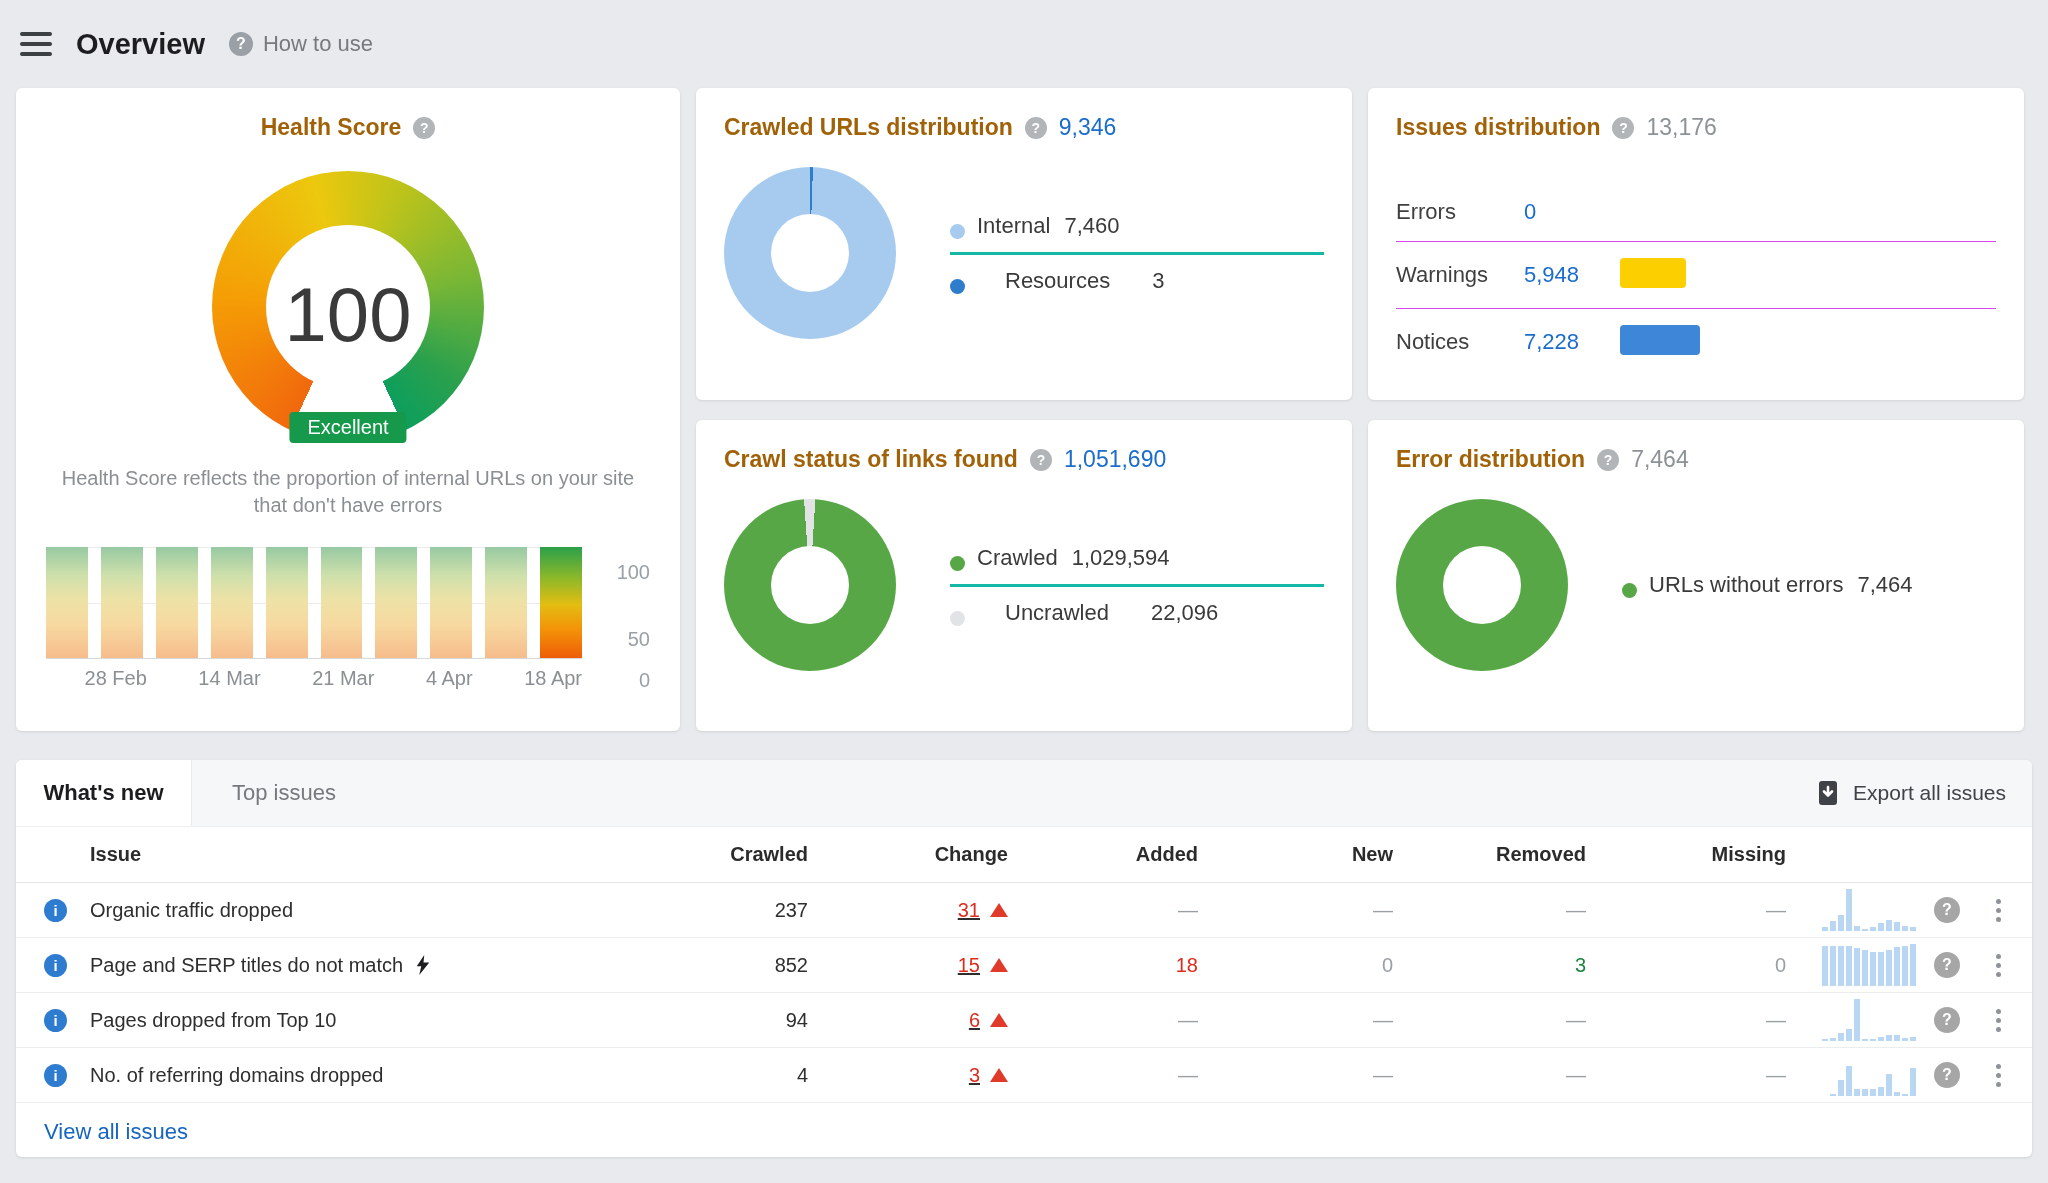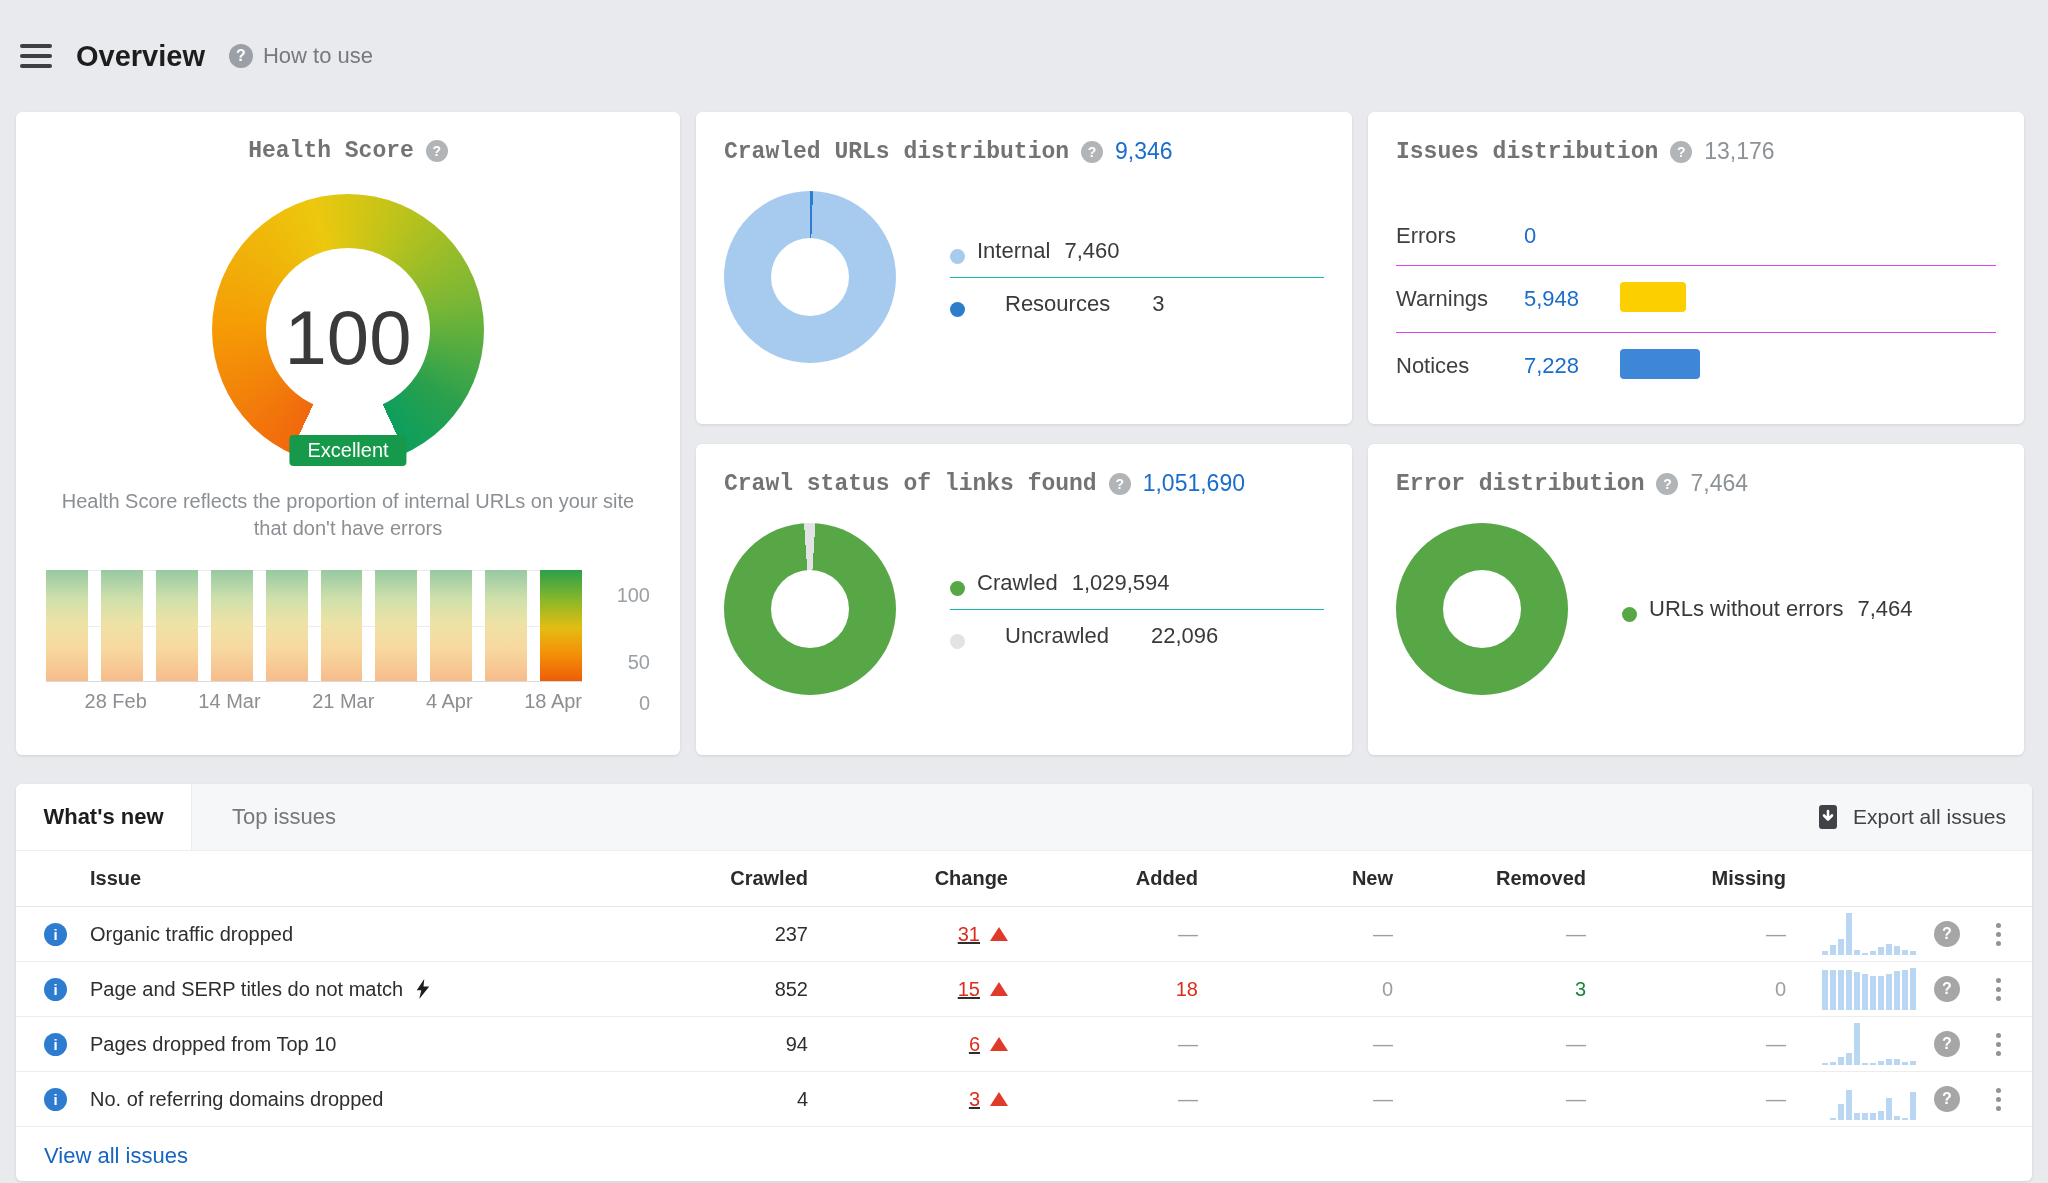--- a/index.html
+++ b/index.html
@@ -4,45 +4,45 @@
 <style>
   * { margin:0; padding:0; box-sizing:border-box; }
   html,body { width:2048px; height:1183px; }
   body {
     background:#e9eaed;
     font-family:"Liberation Sans", sans-serif;
     color:#333;
     overflow:hidden;
   }
   
-  .topbar { height:112px; display:flex; align-items:center; padding:0 20px; gap:24px; }
+  .topbar { height:88px; display:flex; align-items:center; padding:0 20px; gap:24px; }
   .hamburger { width:32px; height:24px; display:flex; flex-direction:column; justify-content:space-between; cursor:pointer; }
   .hamburger i { display:block; height:4px; background:#3c4043; border-radius:2px; }
   .page-title { font-size:29px; font-weight:bold; color:#1d1d1f; }
   .howto { display:flex; align-items:center; gap:10px; color:#76797d; font-size:22px; cursor:pointer; }
   .qmark { width:24px; height:24px; border-radius:50%; background:#9aa0a6; color:#fff; font-size:16px; font-weight:bold;
            display:inline-flex; align-items:center; justify-content:center; flex:0 0 auto; }
   .qmark.small { width:22px; height:22px; font-size:14px; background:#b2b5b8; }
   
   .grid { display:grid; grid-template-columns:664px 656px 656px; grid-template-rows:312px 311px;
           gap:20px 16px; padding:0 16px; }
   .card { background:#fff; border-radius:6px; box-shadow:0 1px 3px rgba(0,0,0,.10); padding:26px 28px; position:relative; }
   .card.span2 { grid-row:1 / span 2; }
   .card-head { display:flex; align-items:center; gap:12px; }
-  .card-title { font-size:23px; font-weight:bold; color:#737373;font-family:Liberation Mono, monospace; }
+  .card-title { font-size:23px; font-weight:bold; color:#a16207; }
   .head-num { font-size:23px; }
   .head-num.blue { color:#1a6dcb; cursor:pointer; }
   .head-num.gray { color:#8d9296; }
   
   .donut-body { display:flex; align-items:center; gap:54px; margin-top:26px; }
   .donut { width:172px; height:172px; border-radius:50%; position:relative; flex:0 0 auto; }
   .donut .hole { position:absolute; inset:47px; background:#fff; border-radius:50%; }
   .legend { flex:1; }
   .legend-item { display:flex; align-items:flex-end; gap:12px; padding:13px 0; font-size:22px; color:#3a3a3a; }
-  .legend-item + .legend-item { border-top:1px solid #14b8a6;gap:40px; }
+  .legend-item + .legend-item { border-top:3px solid #14b8a6;gap:40px; }
   .dot { width:15px; height:15px; border-radius:50%; flex:0 0 auto; }
   .legend-val { margin-left:2px; }
   
   .gauge-wrap { display:flex; justify-content:center; margin-top:30px; }
   .gauge { width:272px; height:272px; border-radius:50%; position:relative;
     background:conic-gradient(from 205deg,
       #f1680d 0deg, #f59e05 70deg, #ecc80e 140deg, #bcc31b 180deg,
       #7bb735 230deg, #2aa04d 280deg, #0c9f5d 310deg, #ffffff 310deg 360deg); }
   .gauge .ghole { position:absolute; inset:54px; background:#fff; border-radius:50%;
                   display:flex; align-items:center; justify-content:center; }

